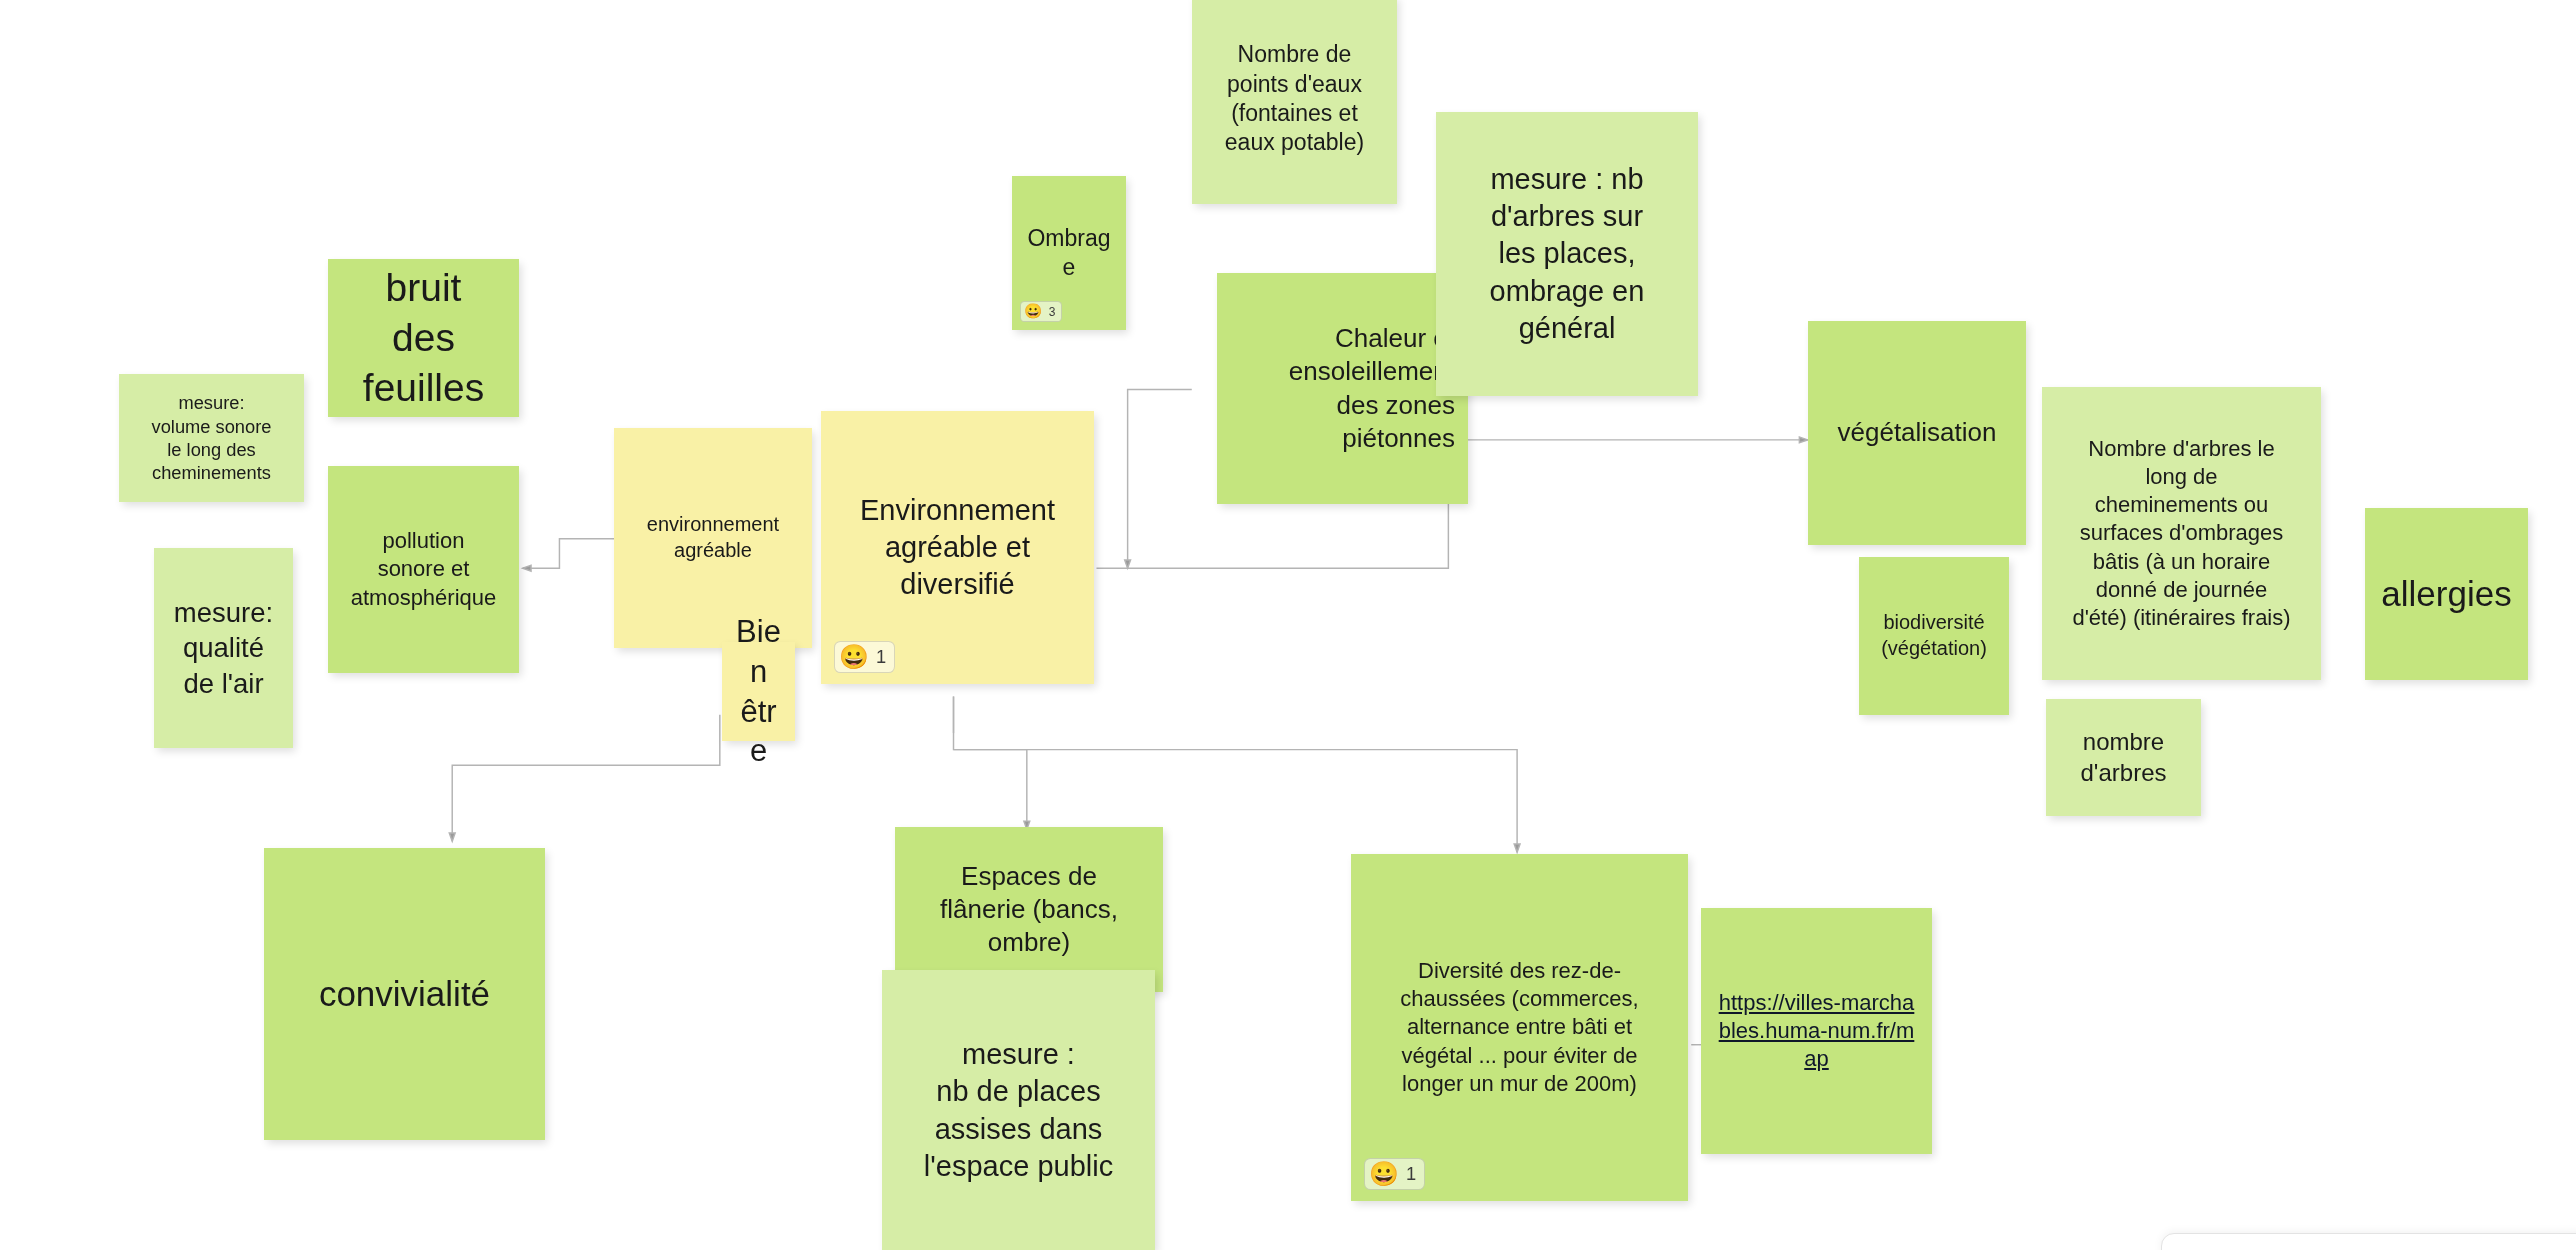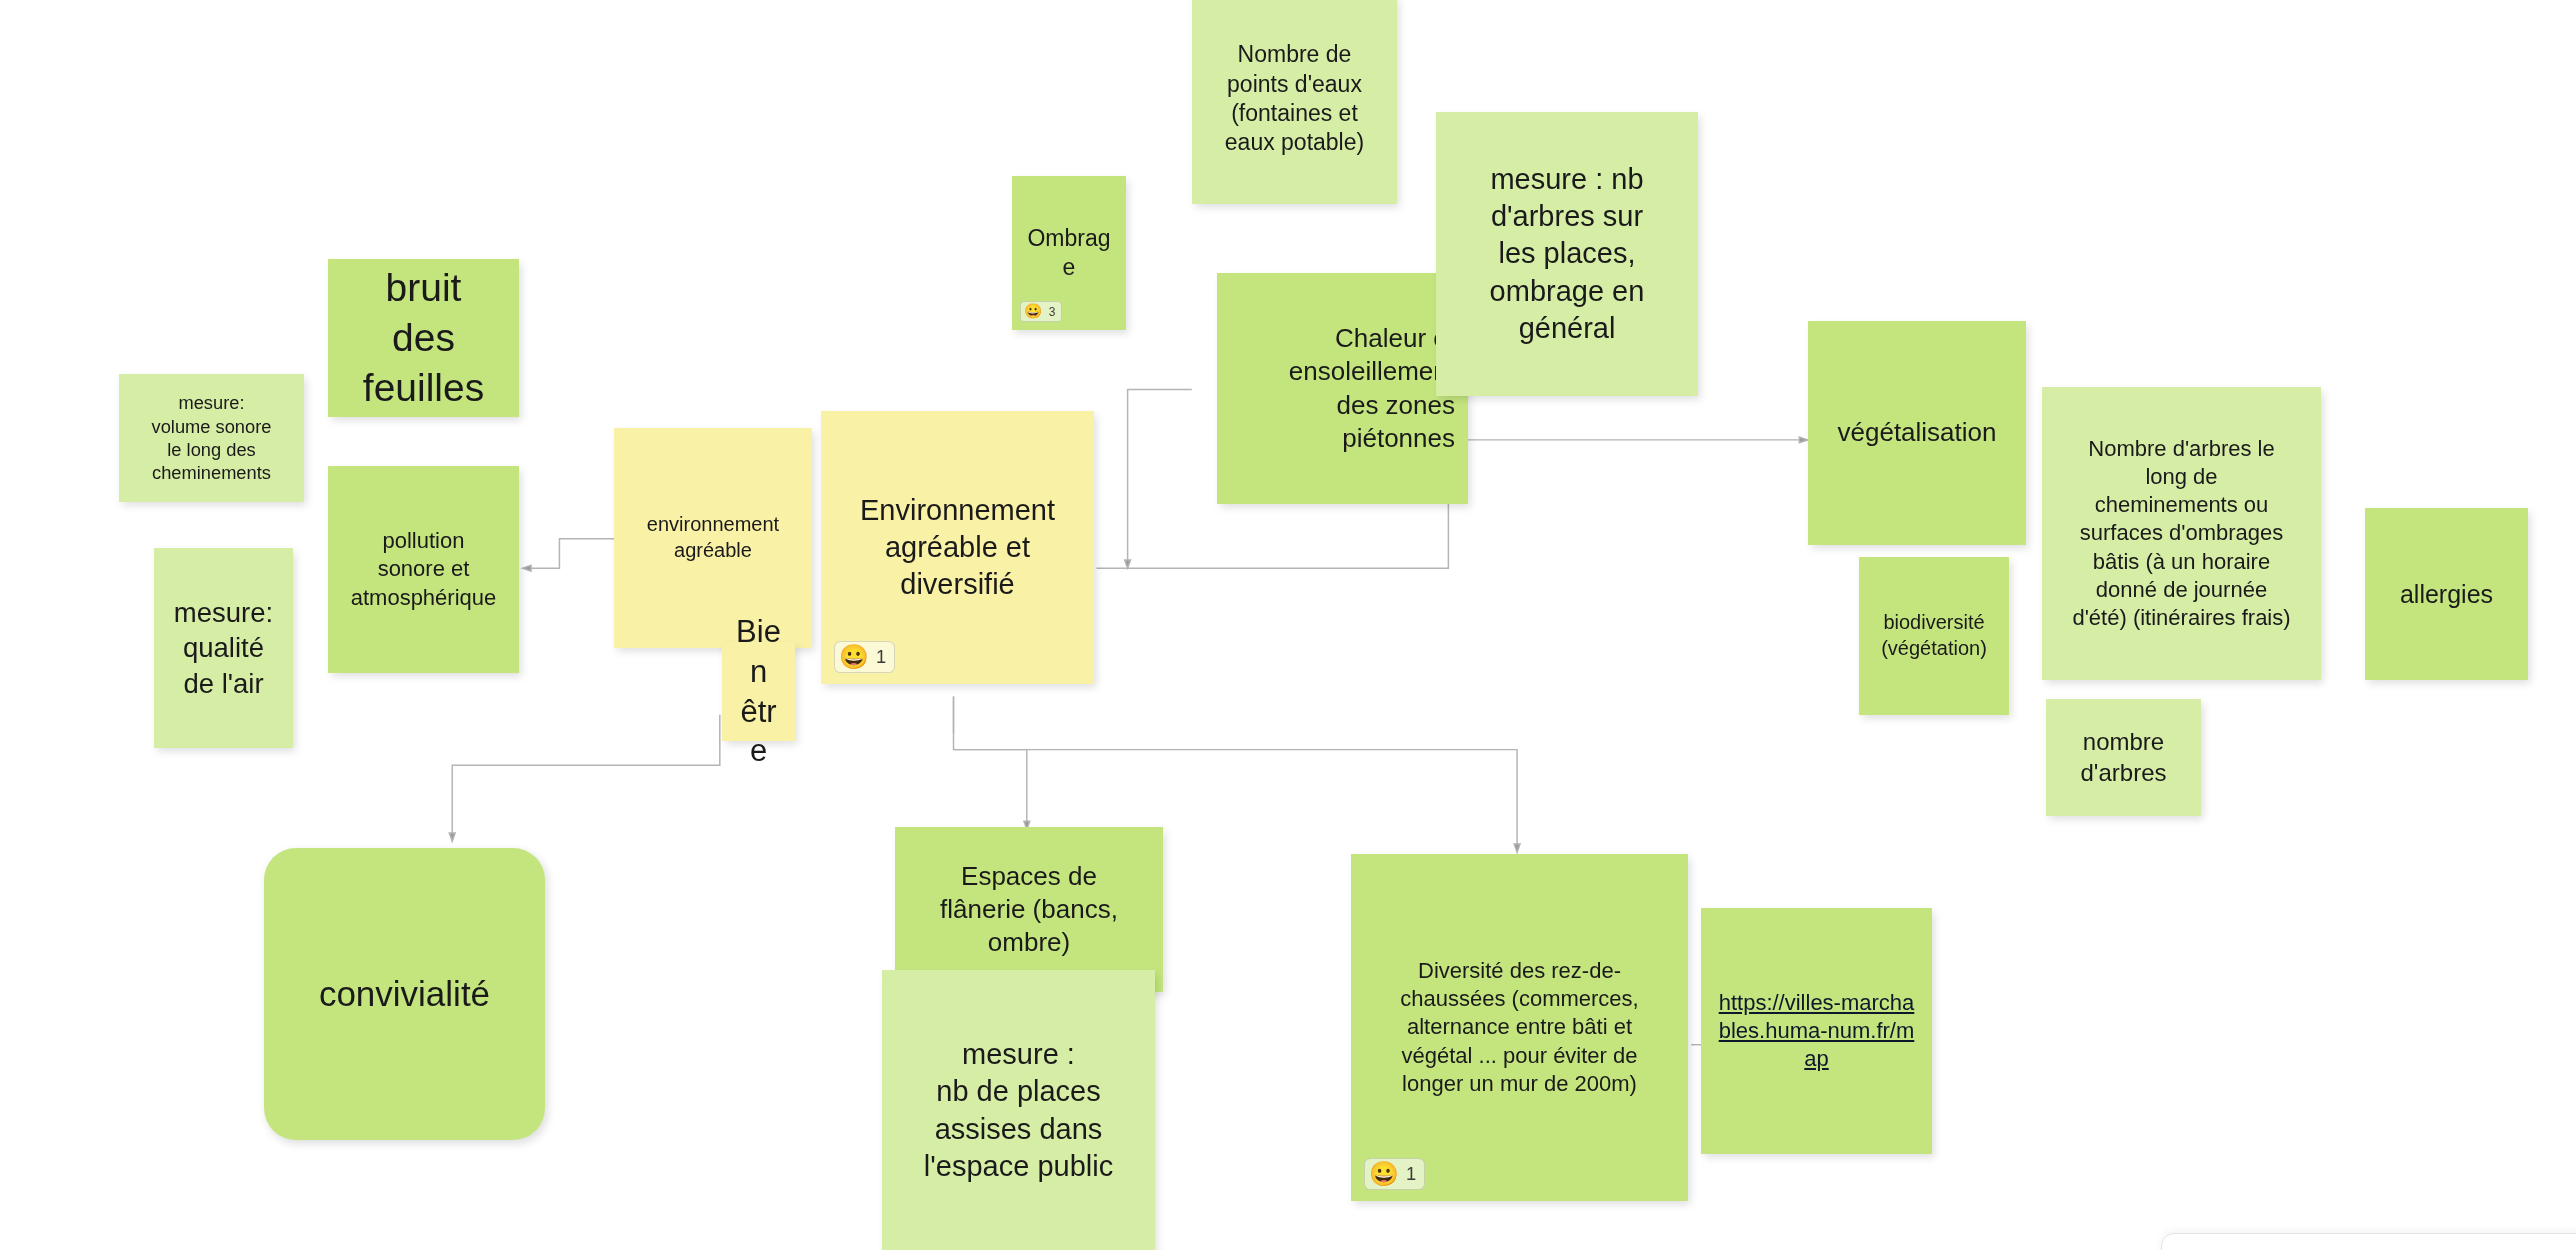--- a/index.html
+++ b/index.html
@@ -202,25 +202,25 @@
   <div class="card g-mid" style="left:1859px; top:557px; width:150px; height:158px; font-size:20px;">
     <span class="txt">biodiversité
 (végétation)</span>
   </div>
 
   <div class="card g-light" style="left:2046px; top:699px; width:155px; height:117px; font-size:24px;">
     <span class="txt">nombre
 d'arbres</span>
   </div>
 
-  <div class="card g-mid" style="left:2365px; top:508px; width:163px; height:172px; font-size:25px;">
+  <div class="card g-mid" style="left:2365px; top:508px; width:163px; height:172px; font-size:35px;">
     <span class="txt">allergies</span>
   </div>
 
-  <div class="card g-mid" style="left:264px; top:848px; width:281px; height:292px; font-size:35px;border-radius:32px;">
+  <div class="card g-mid" style="left:264px; top:848px; width:281px; height:292px; font-size:35px;">
     <span class="txt">convivialité</span>
   </div>
 
   <div class="card g-mid" style="left:895px; top:827px; width:268px; height:165px; font-size:26px;">
     <span class="txt">Espaces de
 flânerie (bancs,
 ombre)</span>
   </div>
 
   <div class="card g-light" style="left:882px; top:970px; width:273px; height:281px; font-size:29px;">

